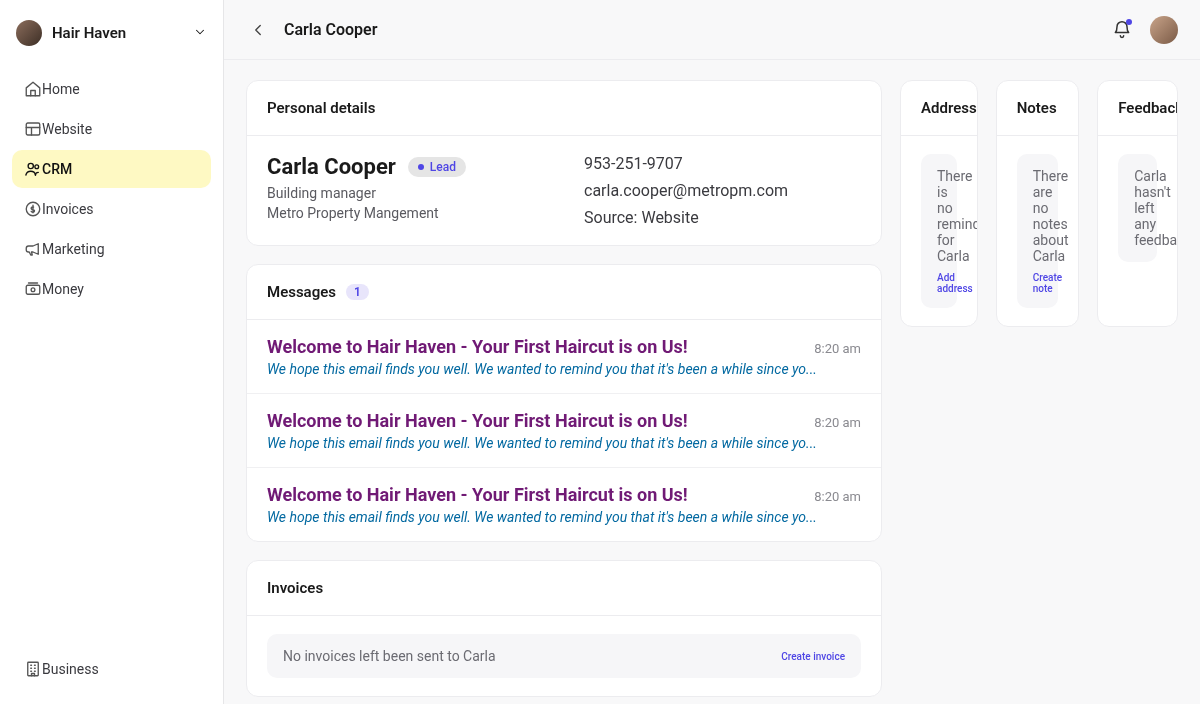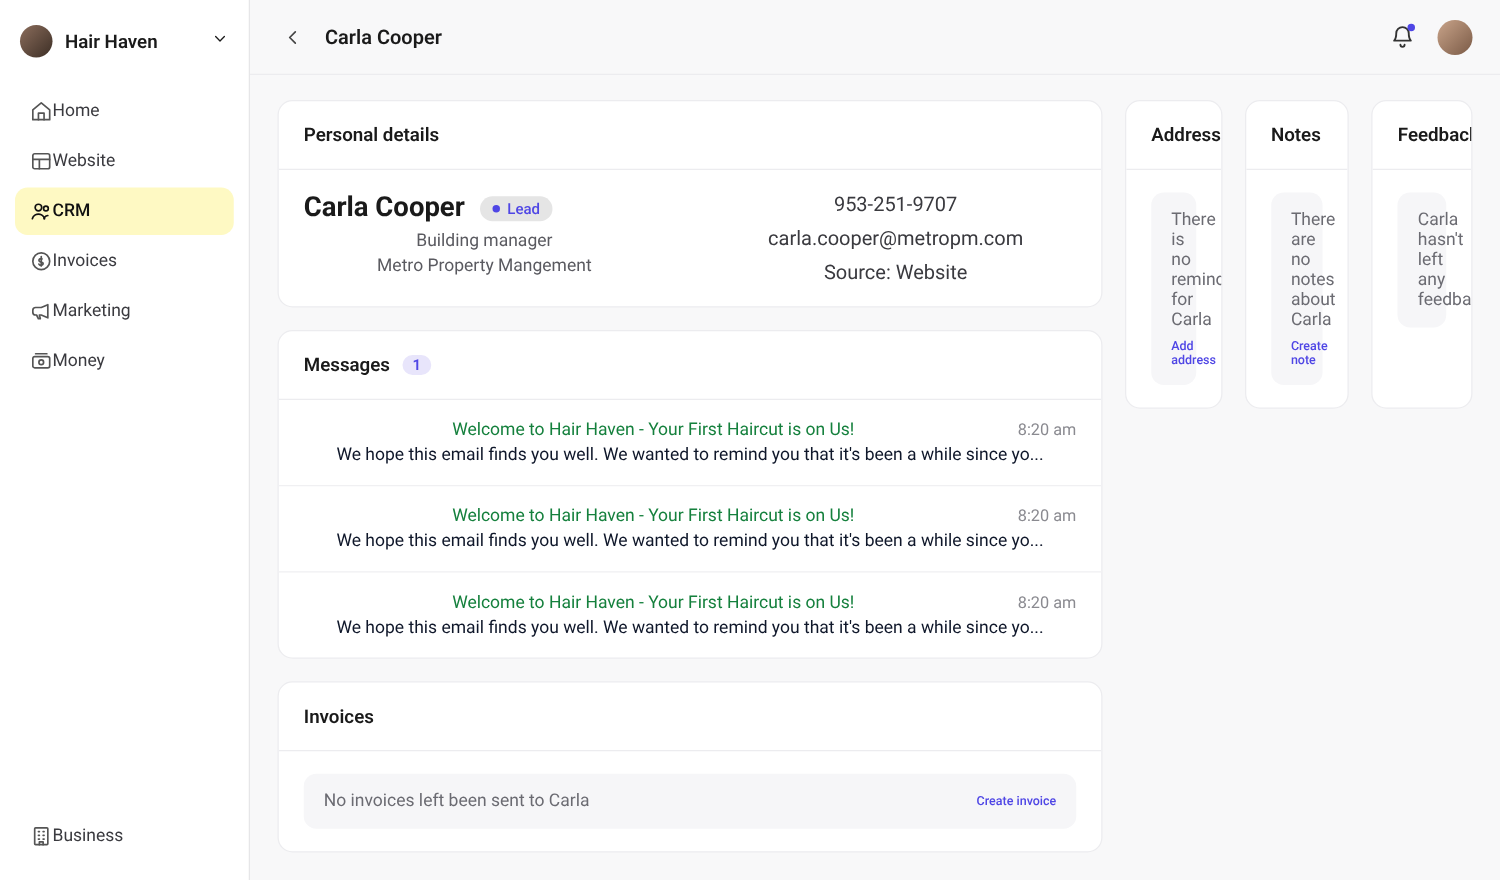--- a/index.html
+++ b/index.html
@@ -7,21 +7,21 @@
   font-family: -apple-system, BlinkMacSystemFont, "Segoe UI", Roboto, Helvetica, Arial, sans-serif;
   font-size: 14px;
   color: #1a1a1a;
   background: #f8f8f9;
   width: 1200px;
   height: 704px;
   overflow: hidden;
   display: flex;
 }
 .sidebar {
-  width: 200px;
+  width: 224px;
   background: #fff;
   border-right: 1px solid #e6e6e8;
   display: flex;
   flex-direction: column;
   padding: 16px 12px;
 }
 .org-switcher {
   display: flex;
   align-items: center;
   gap: 10px;
@@ -59,21 +59,21 @@
   width: 28px; height: 28px; display:flex; align-items:center; justify-content:center;
   position: relative; cursor:pointer; color:#333;
 }
 .bell .dot { position:absolute; top:3px; right:4px; width:6px; height:6px; background:#4f46e5; border-radius:50%; }
 .user-avatar {
   width: 28px; height:28px; border-radius:50%;
   background: linear-gradient(135deg,#c9a48a,#7a5a46);
   cursor:pointer;
 }
 .content {
-  flex:1; overflow:auto; padding: 20px 22px 46px; display:flex; gap:18px; align-items:flex-start;text-align:center;
+  flex:1; overflow:auto; padding: 20px 22px 46px; display:flex; gap:18px; align-items:flex-start;
 }
 .col-left { flex: 1; display:flex; flex-direction:column; gap:18px; min-width:0; }
 .col-right { width: 278px; display:flex; gap:18px; }
 .card {
   background:#fff; border:1px solid #ececef; border-radius:12px; overflow:hidden;
 }
 .card-header {
   padding: 18px 20px; border-bottom:1px solid #ececef;
   font-weight:600; font-size:15px; display:flex; align-items:center; gap:10px;
 }
@@ -93,23 +93,23 @@
   padding:3px 10px; border-radius:999px;
 }
 .status-pill::before {
   content:""; width:6px; height:6px; background:#4f46e5; border-radius:50%;
 }
 .sub { color:#5a5a60; font-size:14px; margin-top:4px; }
 .msg-list { display:flex; flex-direction:column; }
 .msg-item { padding:16px 20px; border-top:1px solid #f0f0f2; cursor:pointer; }
 .msg-item:first-child { border-top:none; }
 .msg-row1 { display:flex; gap:12px; align-items:baseline; }
-.msg-subject { font-weight:400; font-size:14px; color:#15803d; flex:1; min-width:0; white-space:nowrap; overflow:hidden; text-overflow:ellipsis; }
+.msg-subject { font-weight:700; font-size:18px; color:#701a75; flex:1; min-width:0; white-space:nowrap; overflow:hidden; text-overflow:ellipsis; }
 .msg-time { color:#8a8a90; font-size:13px; white-space:nowrap; }
-.msg-preview { color:#0f172a; font-size:14px; margin-top:4px; white-space:nowrap; overflow:hidden; text-overflow:ellipsis; }
+.msg-preview { color:#0369a1; font-size:14px; margin-top:4px; white-space:nowrap; overflow:hidden; text-overflow:ellipsis;font-style:italic; }
 .empty-box {
   background:#f6f6f8; border-radius:10px; padding:14px 16px;
   color:#6b6b72; font-size:14px; display:flex; flex-direction:column; gap:8px;
 }
 .link-action { color:#4f46e5; font-weight:500; cursor:pointer; font-size:10px; }
 .invoice-row { display:flex; align-items:center; }
 .invoice-row .link-action { margin-left:auto; }
 svg { stroke: currentColor; fill:none; stroke-width:1.8; stroke-linecap:round; stroke-linejoin:round; }
 </style>
 </head>

